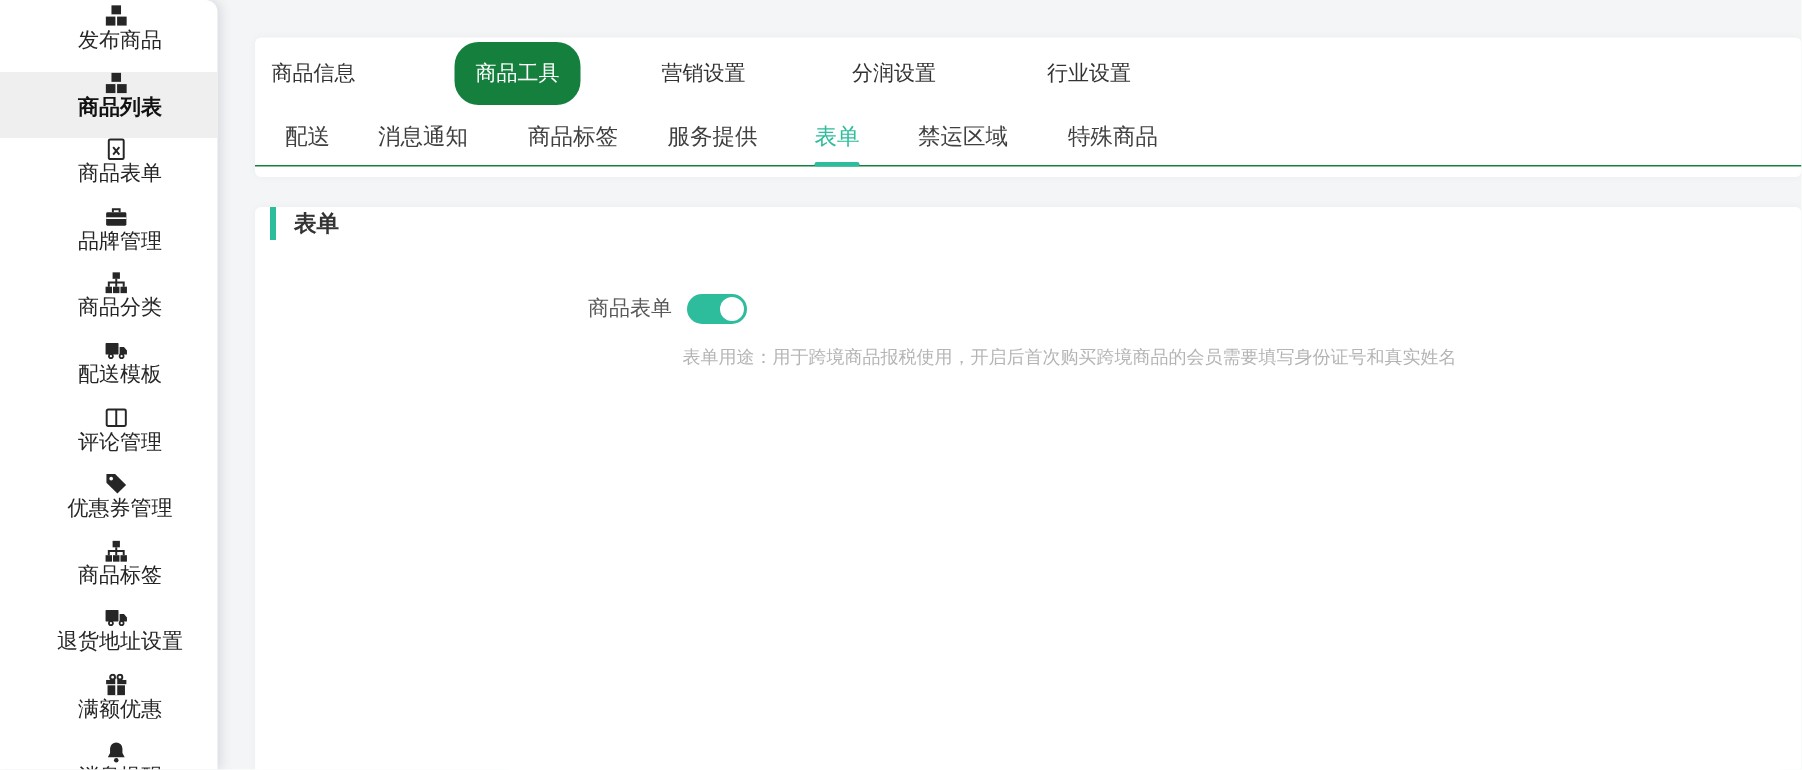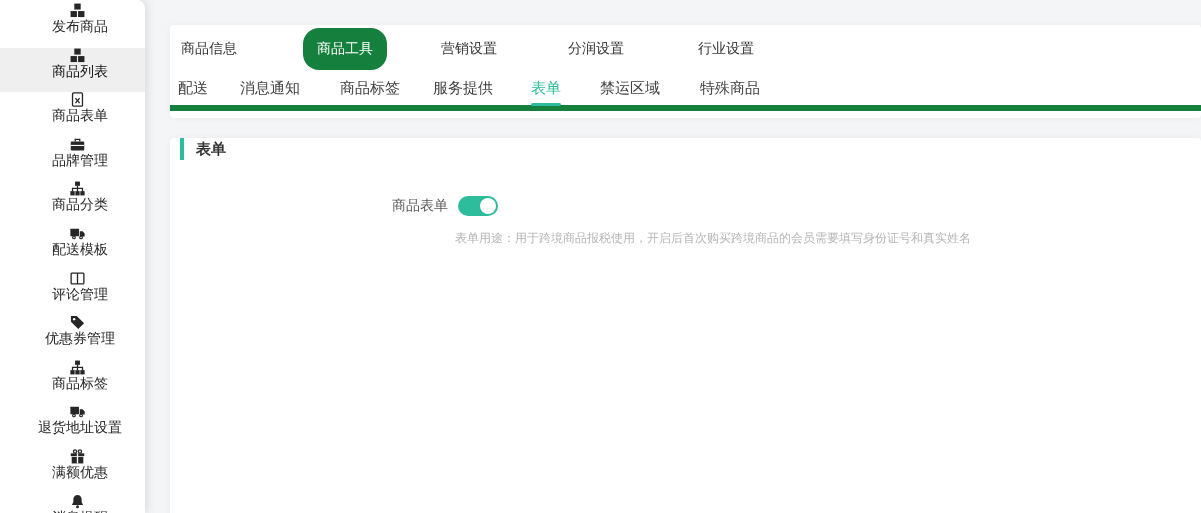--- a/index.html
+++ b/index.html
@@ -17,21 +17,21 @@
     border-top-right-radius:8px;
     box-shadow:2px 0 8px rgba(40,60,90,0.14);
     z-index:2; overflow:hidden;
     padding-top:3px;
   }
   .side-item {
     height:44.6px; display:flex; align-items:center;
     padding-left:15px; cursor:pointer;
     font-size:14px; color:#262626; white-space:nowrap;flex-direction:column;
   }
-  .side-item.active { background:#efefef; font-weight:normal; color:#111; }
+  .side-item.active { background:#efefef; font-weight:bold; color:#111; }
   .side-item .icon { width:15px; height:15px; margin-right:6px; flex:0 0 15px; display:inline-flex; }
   .side-item .icon svg { width:15px; height:15px; }
   .ic { fill:#262626; }
   .ic-stroke { fill:none; stroke:#262626; stroke-width:1.4; }
   
   .main { margin-left:170px; position:relative; }
   .card { background:#fff; box-shadow:0 0 6px rgba(0,0,0,0.04); }
   .card-tabs { margin-top:25px; border-radius:4px; height:93px;text-align:center; }
   .card-content { margin-top:20px; border-radius:4px 4px 0 0; height:600px; }
   
@@ -41,21 +41,21 @@
   .main-tab:nth-child(2){ margin-right:54px; }
   .main-tab:nth-child(3){ margin-right:71px; }
   .main-tab:nth-child(4){ margin-right:74px; }
   .main-tab.active {
     background:#15803d; color:#fff;
     padding:12px 14px; border-radius:16px;
   }
   
   .sub-tabs {
     display:flex; align-items:stretch; height:39px;
-    padding-left:8px; border-bottom:6px solid #15803d;
+    padding-left:20px; border-bottom:1px solid #15803d;
   }
   .sub-tab {
     font-size:15px; color:#404040; cursor:pointer;
     display:flex; align-items:center; position:relative; white-space:nowrap;
   }
   .sub-tab:nth-child(1){ margin-right:32px; }
   .sub-tab:nth-child(2){ margin-right:40px; }
   .sub-tab:nth-child(3){ margin-right:33px; }
   .sub-tab:nth-child(4){ margin-right:38px; }
   .sub-tab:nth-child(5){ margin-right:39px; }

